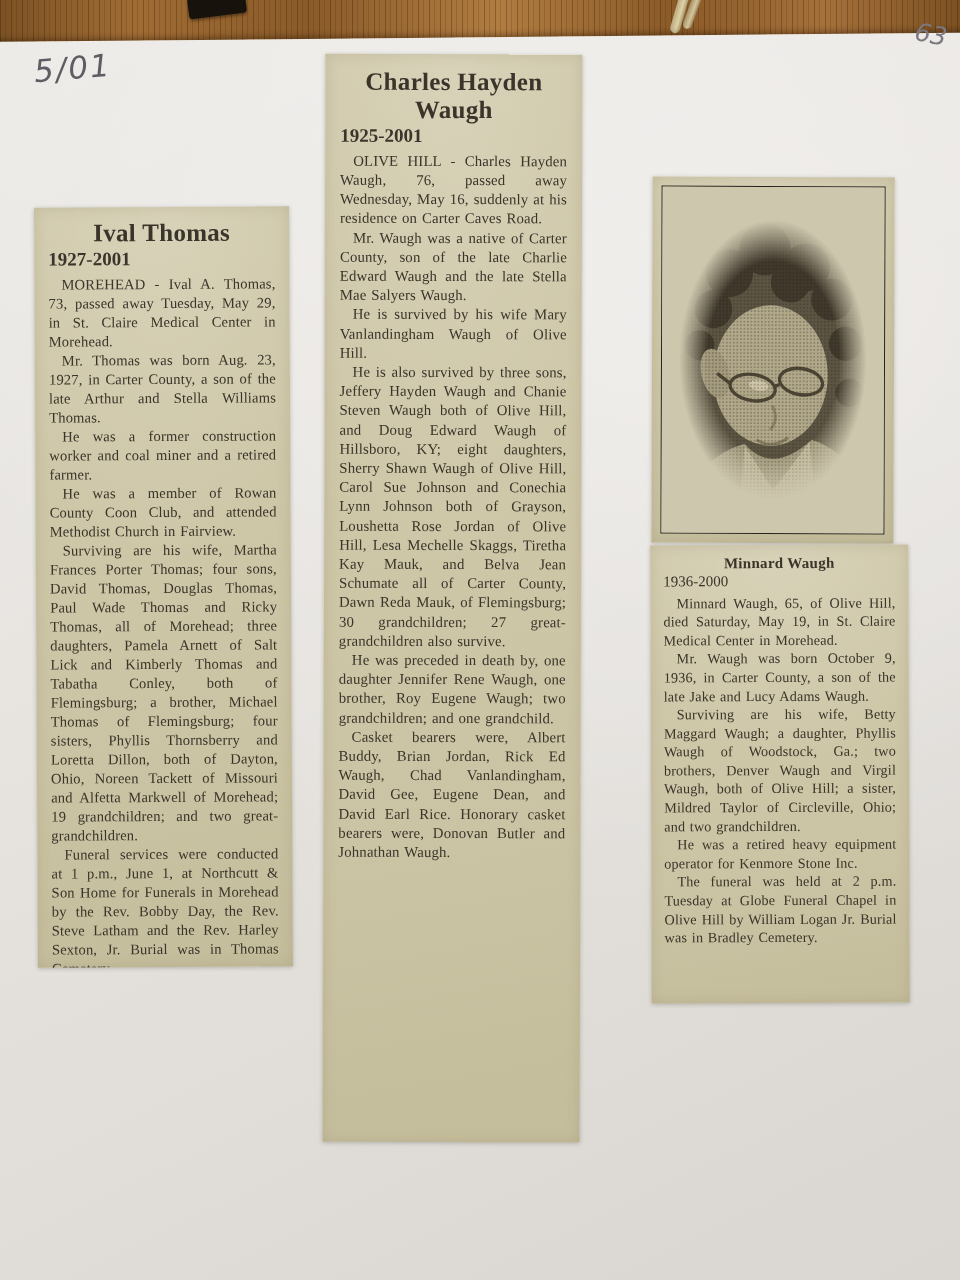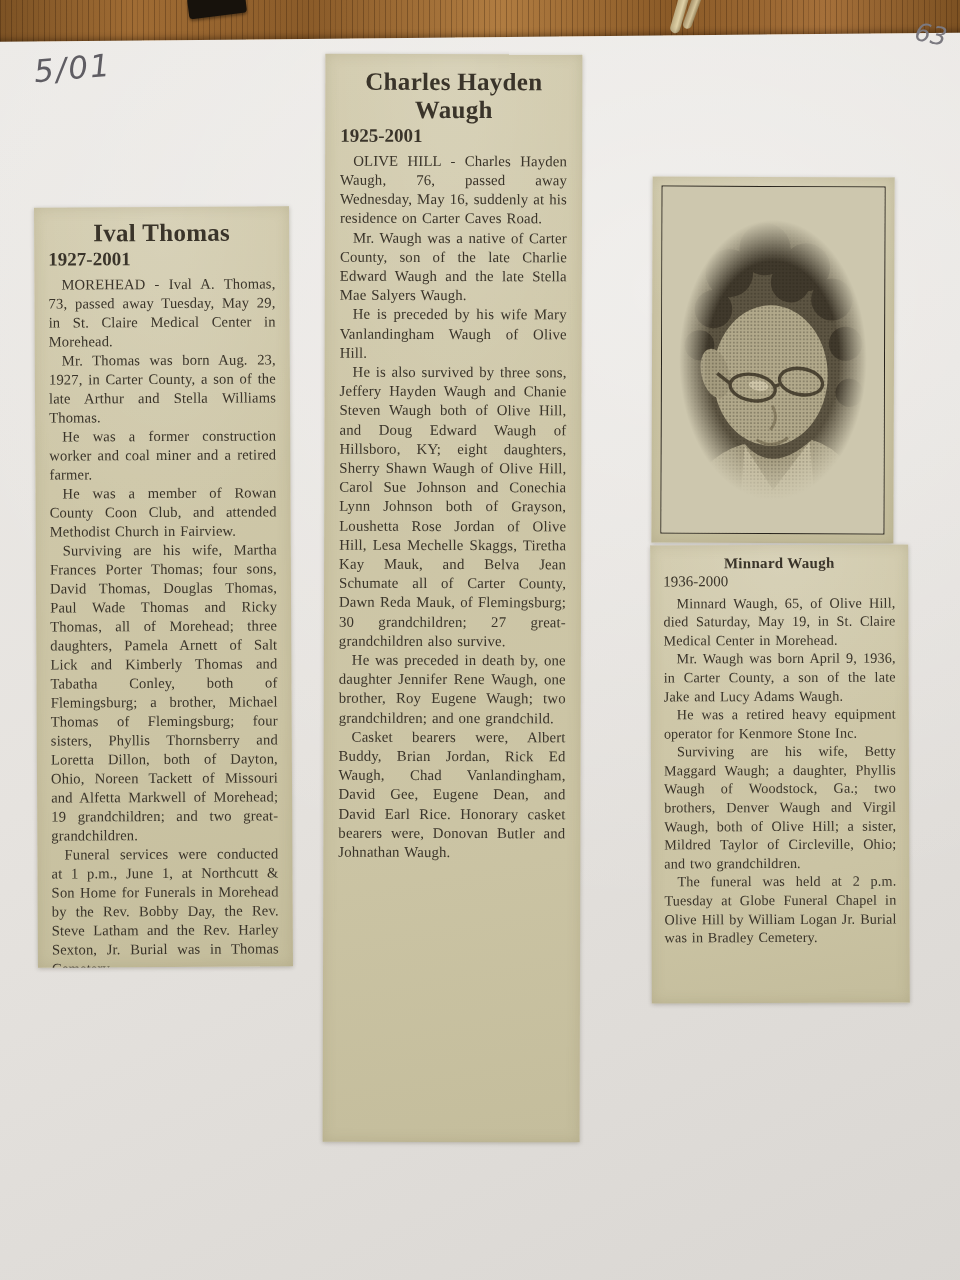--- a/index.html
+++ b/index.html
@@ -118,21 +118,21 @@
         <p>Funeral services were conducted at 1 p.m., June 1, at Northcutt &amp; Son Home for Funerals in Morehead by the Rev. Bobby Day, the Rev. Steve Latham and the Rev. Harley Sexton, Jr. Burial was in Thomas Cemetery.</p>
       </div>
   </article>
 
   <article class="clip clip-mid">
     <h2>Charles Hayden Waugh</h2>
     <div class="dates">1925-2001</div>
     <div class="body">
         <p>OLIVE HILL - Charles Hayden Waugh, 76, passed away Wednesday, May 16, suddenly at his residence on Carter Caves Road.</p>
         <p>Mr. Waugh was a native of Carter County, son of the late Charlie Edward Waugh and the late Stella Mae Salyers Waugh.</p>
-        <p>He is preceded by his wife Mary Vanlandingham Waugh of Olive Hill.</p>
+        <p>He is survived by his wife Mary Vanlandingham Waugh of Olive Hill.</p>
         <p>He is also survived by three sons, Jeffery Hayden Waugh and Chanie Steven Waugh both of Olive Hill, and Doug Edward Waugh of Hillsboro, KY; eight daughters, Sherry Shawn Waugh of Olive Hill, Carol Sue Johnson and Conechia Lynn Johnson both of Grayson, Loushetta Rose Jordan of Olive Hill, Lesa Mechelle Skaggs, Tiretha Kay Mauk, and Belva Jean Schumate all of Carter County, Dawn Reda Mauk, of Flemingsburg; 30 grandchildren; 27 great-grandchildren also survive.</p>
         <p>He was preceded in death by, one daughter Jennifer Rene Waugh, one brother, Roy Eugene Waugh; two grandchildren; and one grandchild.</p>
         <p>Casket bearers were, Albert Buddy, Brian Jordan, Rick Ed Waugh, Chad Vanlandingham, David Gee, Eugene Dean, and David Earl Rice. Honorary casket bearers were, Donovan Butler and Johnathan Waugh.</p>
       </div>
   </article>
 
   <article class="clip clip-photo">
     <div class="photo-frame" title="halftone newspaper portrait, elderly man with curly hair and glasses looking down, oval vignette">
       <svg viewBox="0 0 225 345" preserveAspectRatio="none">
         <rect width="225" height="345" fill="#cdc7ae"></rect>
@@ -165,20 +165,20 @@
       <div class="halftone"></div>
       <div class="oval-fade"></div>
     </div>
   </article>
 
   <article class="clip clip-right">
     <h2>Minnard Waugh</h2>
     <div class="dates">1936-2000</div>
     <div class="body">
         <p>Minnard Waugh, 65, of Olive Hill, died Saturday, May 19, in St. Claire Medical Center in Morehead.</p>
-        <p>Mr. Waugh was born April 9, 1936, in Carter County, a son of the late Jake and Lucy Adams Waugh.</p>
+        <p>Mr. Waugh was born October 9, 1936, in Carter County, a son of the late Jake and Lucy Adams Waugh.</p>
+        <p>Surviving are his wife, Betty Maggard Waugh; a daughter, Phyllis Waugh of Woodstock, Ga.; two brothers, Denver Waugh and Virgil Waugh, both of Olive Hill; a sister, Mildred Taylor of Circleville, Ohio; and two grandchildren.</p>
         <p>He was a retired heavy equipment operator for Kenmore Stone Inc.</p>
-        <p>Surviving are his wife, Betty Maggard Waugh; a daughter, Phyllis Waugh of Woodstock, Ga.; two brothers, Denver Waugh and Virgil Waugh, both of Olive Hill; a sister, Mildred Taylor of Circleville, Ohio; and two grandchildren.</p>
         <p>The funeral was held at 2 p.m. Tuesday at Globe Funeral Chapel in Olive Hill by William Logan Jr. Burial was in Bradley Cemetery.</p>
       </div>
   </article>
 
 </div>
 
 </body></html>

